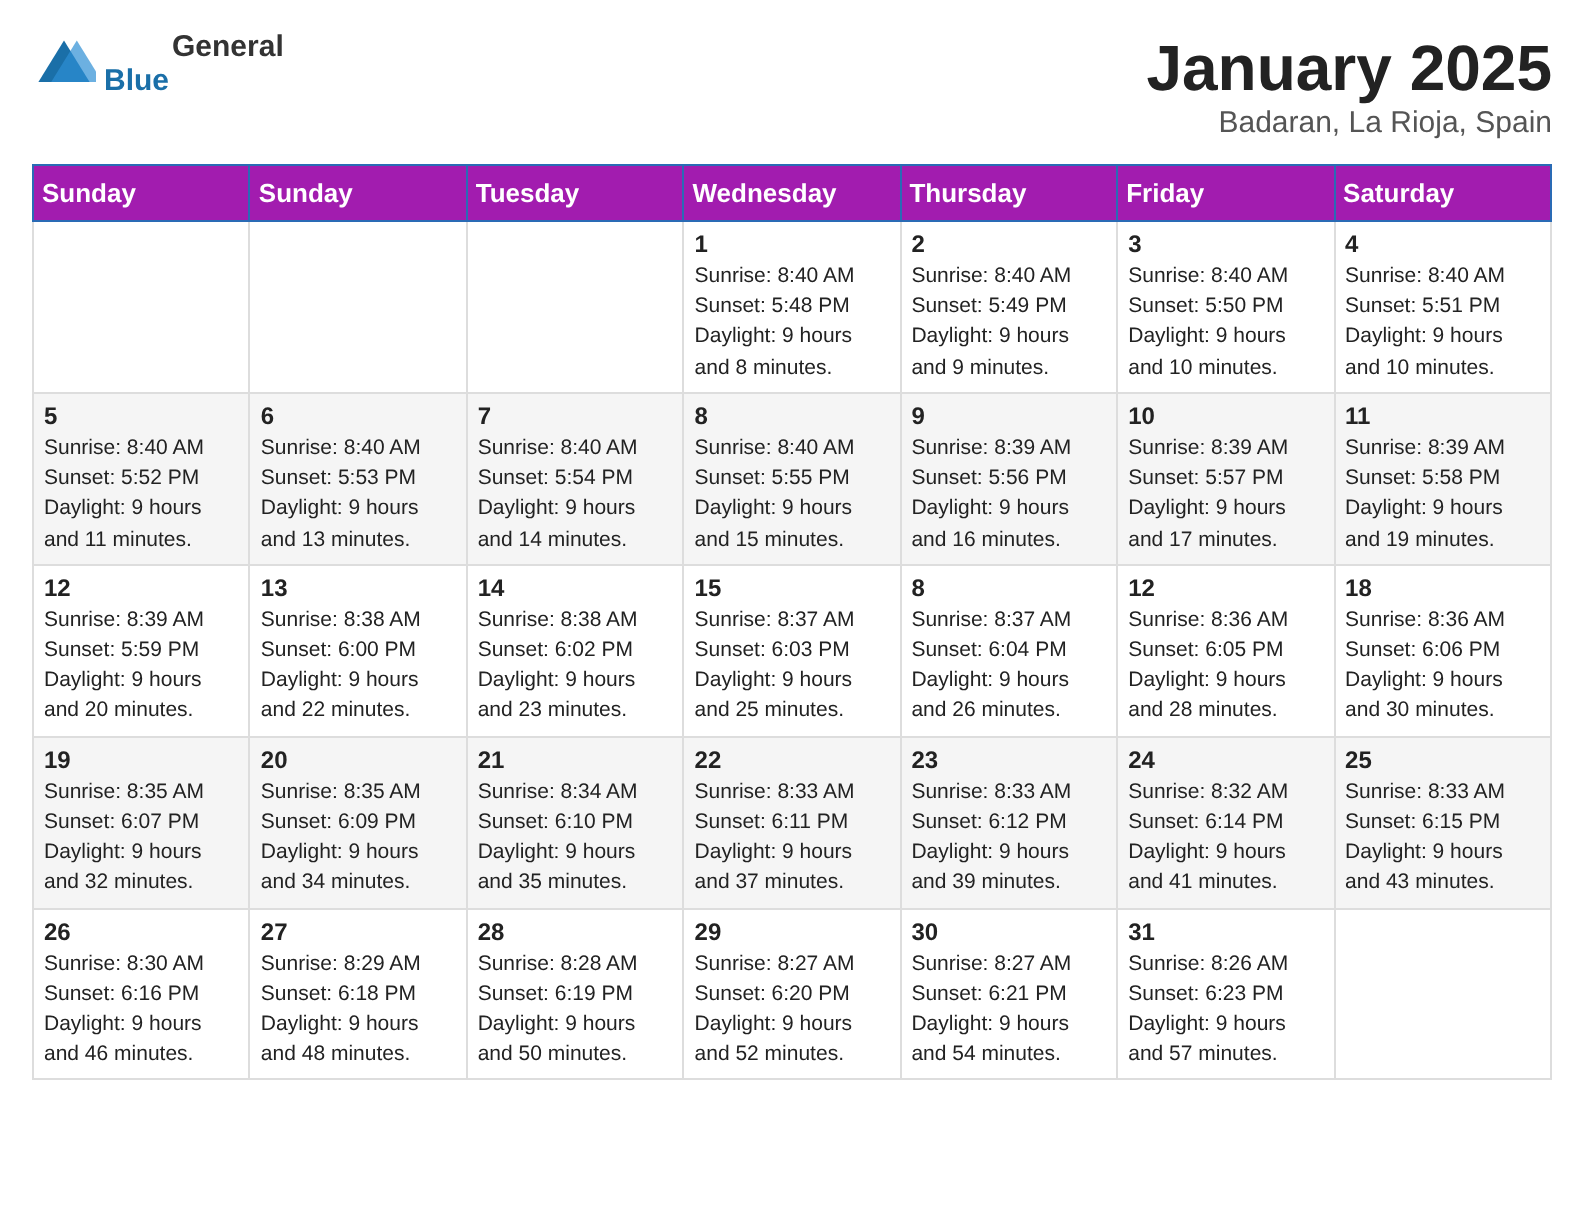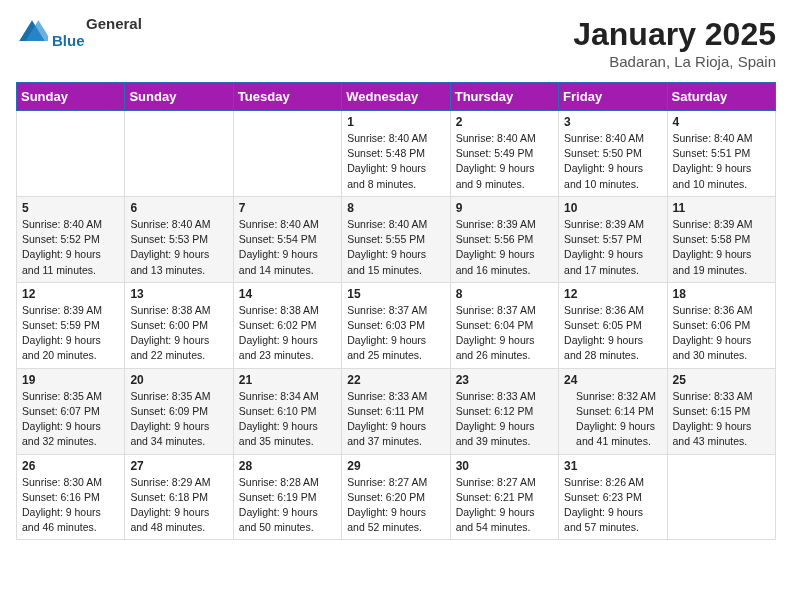--- a/index.html
+++ b/index.html
@@ -286,21 +286,21 @@
         </td>
         <td>
           <div class="day-num">23</div>
           <div class="day-info" style="white-space: pre-line;">Sunrise: 8:33 AM
 Sunset: 6:12 PM
 Daylight: 9 hours
 and 39 minutes.</div>
         </td>
         <td>
           <div class="day-num">24</div>
-          <div class="day-info" style="white-space: pre-line; margin-left: 12px;">Sunrise: 8:32 AM
+          <div class="day-info" style="white-space: pre-line;">Sunrise: 8:32 AM
 Sunset: 6:14 PM
 Daylight: 9 hours
 and 41 minutes.</div>
         </td>
         <td>
           <div class="day-num">25</div>
           <div class="day-info" style="white-space: pre-line;">Sunrise: 8:33 AM
 Sunset: 6:15 PM
 Daylight: 9 hours
 and 43 minutes.</div>

